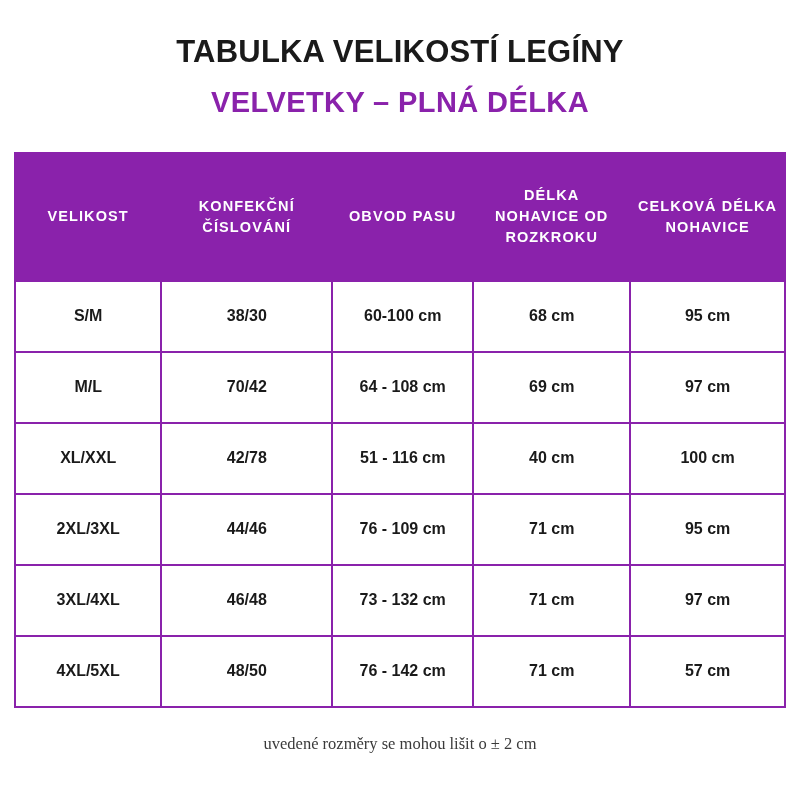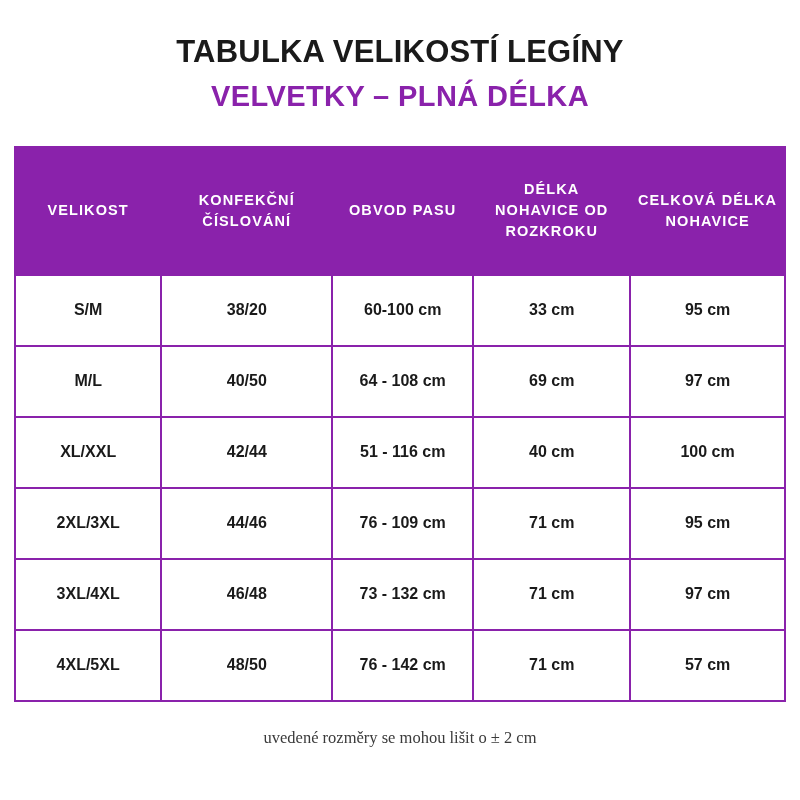--- a/index.html
+++ b/index.html
@@ -24,21 +24,21 @@
   .title-main {
     margin-top: 34px;
     font-size: 31px;
     font-weight: bold;
     color: #1a1a1a;
     letter-spacing: 0.2px;
     text-align: center;
     line-height: 1.15;
   }
   .title-sub {
-    margin-top: 10px;
+    margin-top: 16px;
     font-size: 29px;
     font-weight: bold;
     color: #8a22ab;
     letter-spacing: 0.4px;
     text-align: left;
     line-height: 1.15;
   }
   .table-wrap {
     margin-top: 33px;
     width: 772px;
@@ -108,35 +108,35 @@
           <th>VELIKOST</th>
           <th>KONFEKČNÍ ČÍSLOVÁNÍ</th>
           <th>OBVOD PASU</th>
           <th>DÉLKA NOHAVICE OD ROZKROKU</th>
           <th>CELKOVÁ DÉLKA NOHAVICE</th>
         </tr>
       </thead>
       <tbody>
         <tr>
           <td>S/M</td>
-          <td>38/20</td>
+          <td>38/30</td>
           <td>60-100 cm</td>
-          <td>33 cm</td>
+          <td>68 cm</td>
           <td>95 cm</td>
         </tr>
         <tr>
           <td>M/L</td>
-          <td>40/50</td>
+          <td>70/42</td>
           <td>64 - 108 cm</td>
           <td>69 cm</td>
           <td>97 cm</td>
         </tr>
         <tr>
           <td>XL/XXL</td>
-          <td>42/44</td>
+          <td>42/78</td>
           <td>51 - 116 cm</td>
           <td>40 cm</td>
           <td>100 cm</td>
         </tr>
         <tr>
           <td>2XL/3XL</td>
           <td>44/46</td>
           <td>76 - 109 cm</td>
           <td>71 cm</td>
           <td>95 cm</td>

